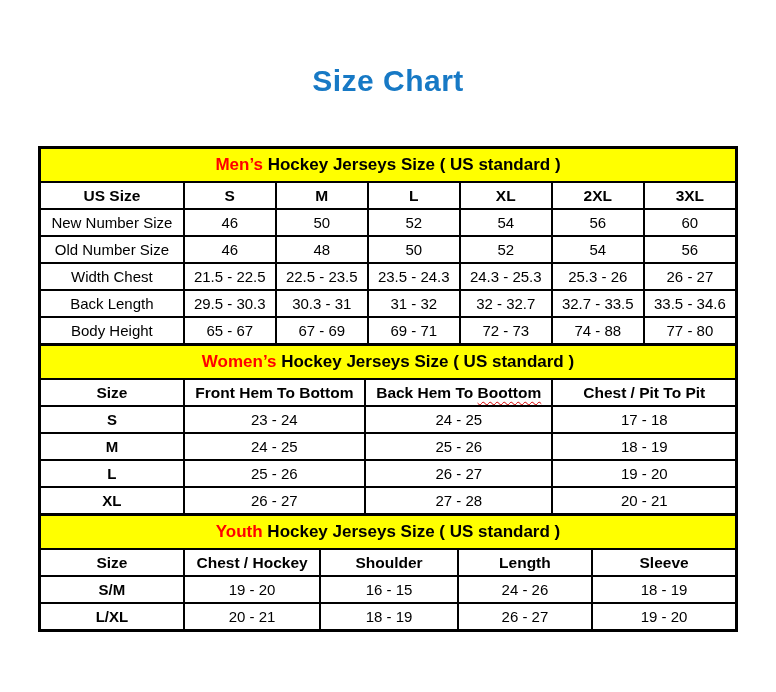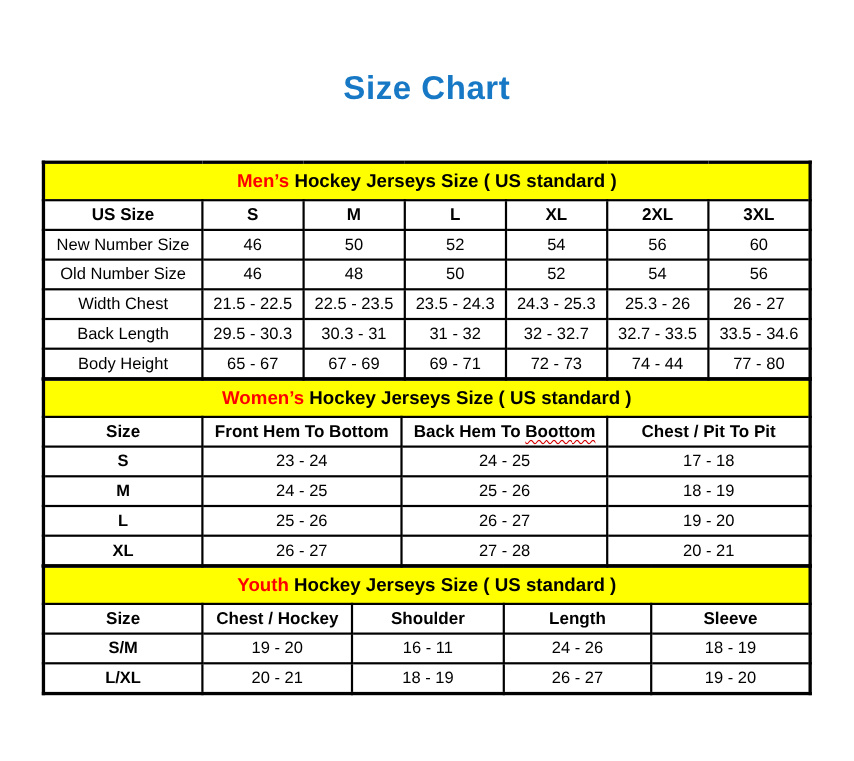--- a/index.html
+++ b/index.html
@@ -137,21 +137,21 @@
           <td class="cell">32 - 32.7</td>
           <td class="cell">32.7 - 33.5</td>
           <td class="cell">33.5 - 34.6</td>
         </tr>
         <tr>
           <td class="cell">Body Height</td>
           <td class="cell">65 - 67</td>
           <td class="cell">67 - 69</td>
           <td class="cell">69 - 71</td>
           <td class="cell">72 - 73</td>
-          <td class="cell">74 - 44</td>
+          <td class="cell">74 - 88</td>
           <td class="cell">77 - 80</td>
         </tr>
       </tbody>
     </table>
   <table class="size-table">
       <colgroup>
         <col style="width: 20.7%;">
         <col style="width: 26%;">
         <col style="width: 26.9%;">
         <col style="width: 26.4%;">
@@ -207,21 +207,21 @@
         <tr>
           <th>Size</th>
           <th>Chest / Hockey</th>
           <th>Shoulder</th>
           <th>Length</th>
           <th>Sleeve</th>
         </tr>
         <tr>
           <td class="cell lbl-bold">S/M</td>
           <td class="cell">19 - 20</td>
-          <td class="cell">16 - 11</td>
+          <td class="cell">16 - 15</td>
           <td class="cell">24 - 26</td>
           <td class="cell">18 - 19</td>
         </tr>
         <tr>
           <td class="cell lbl-bold">L/XL</td>
           <td class="cell">20 - 21</td>
           <td class="cell">18 - 19</td>
           <td class="cell">26 - 27</td>
           <td class="cell">19 - 20</td>
         </tr>

